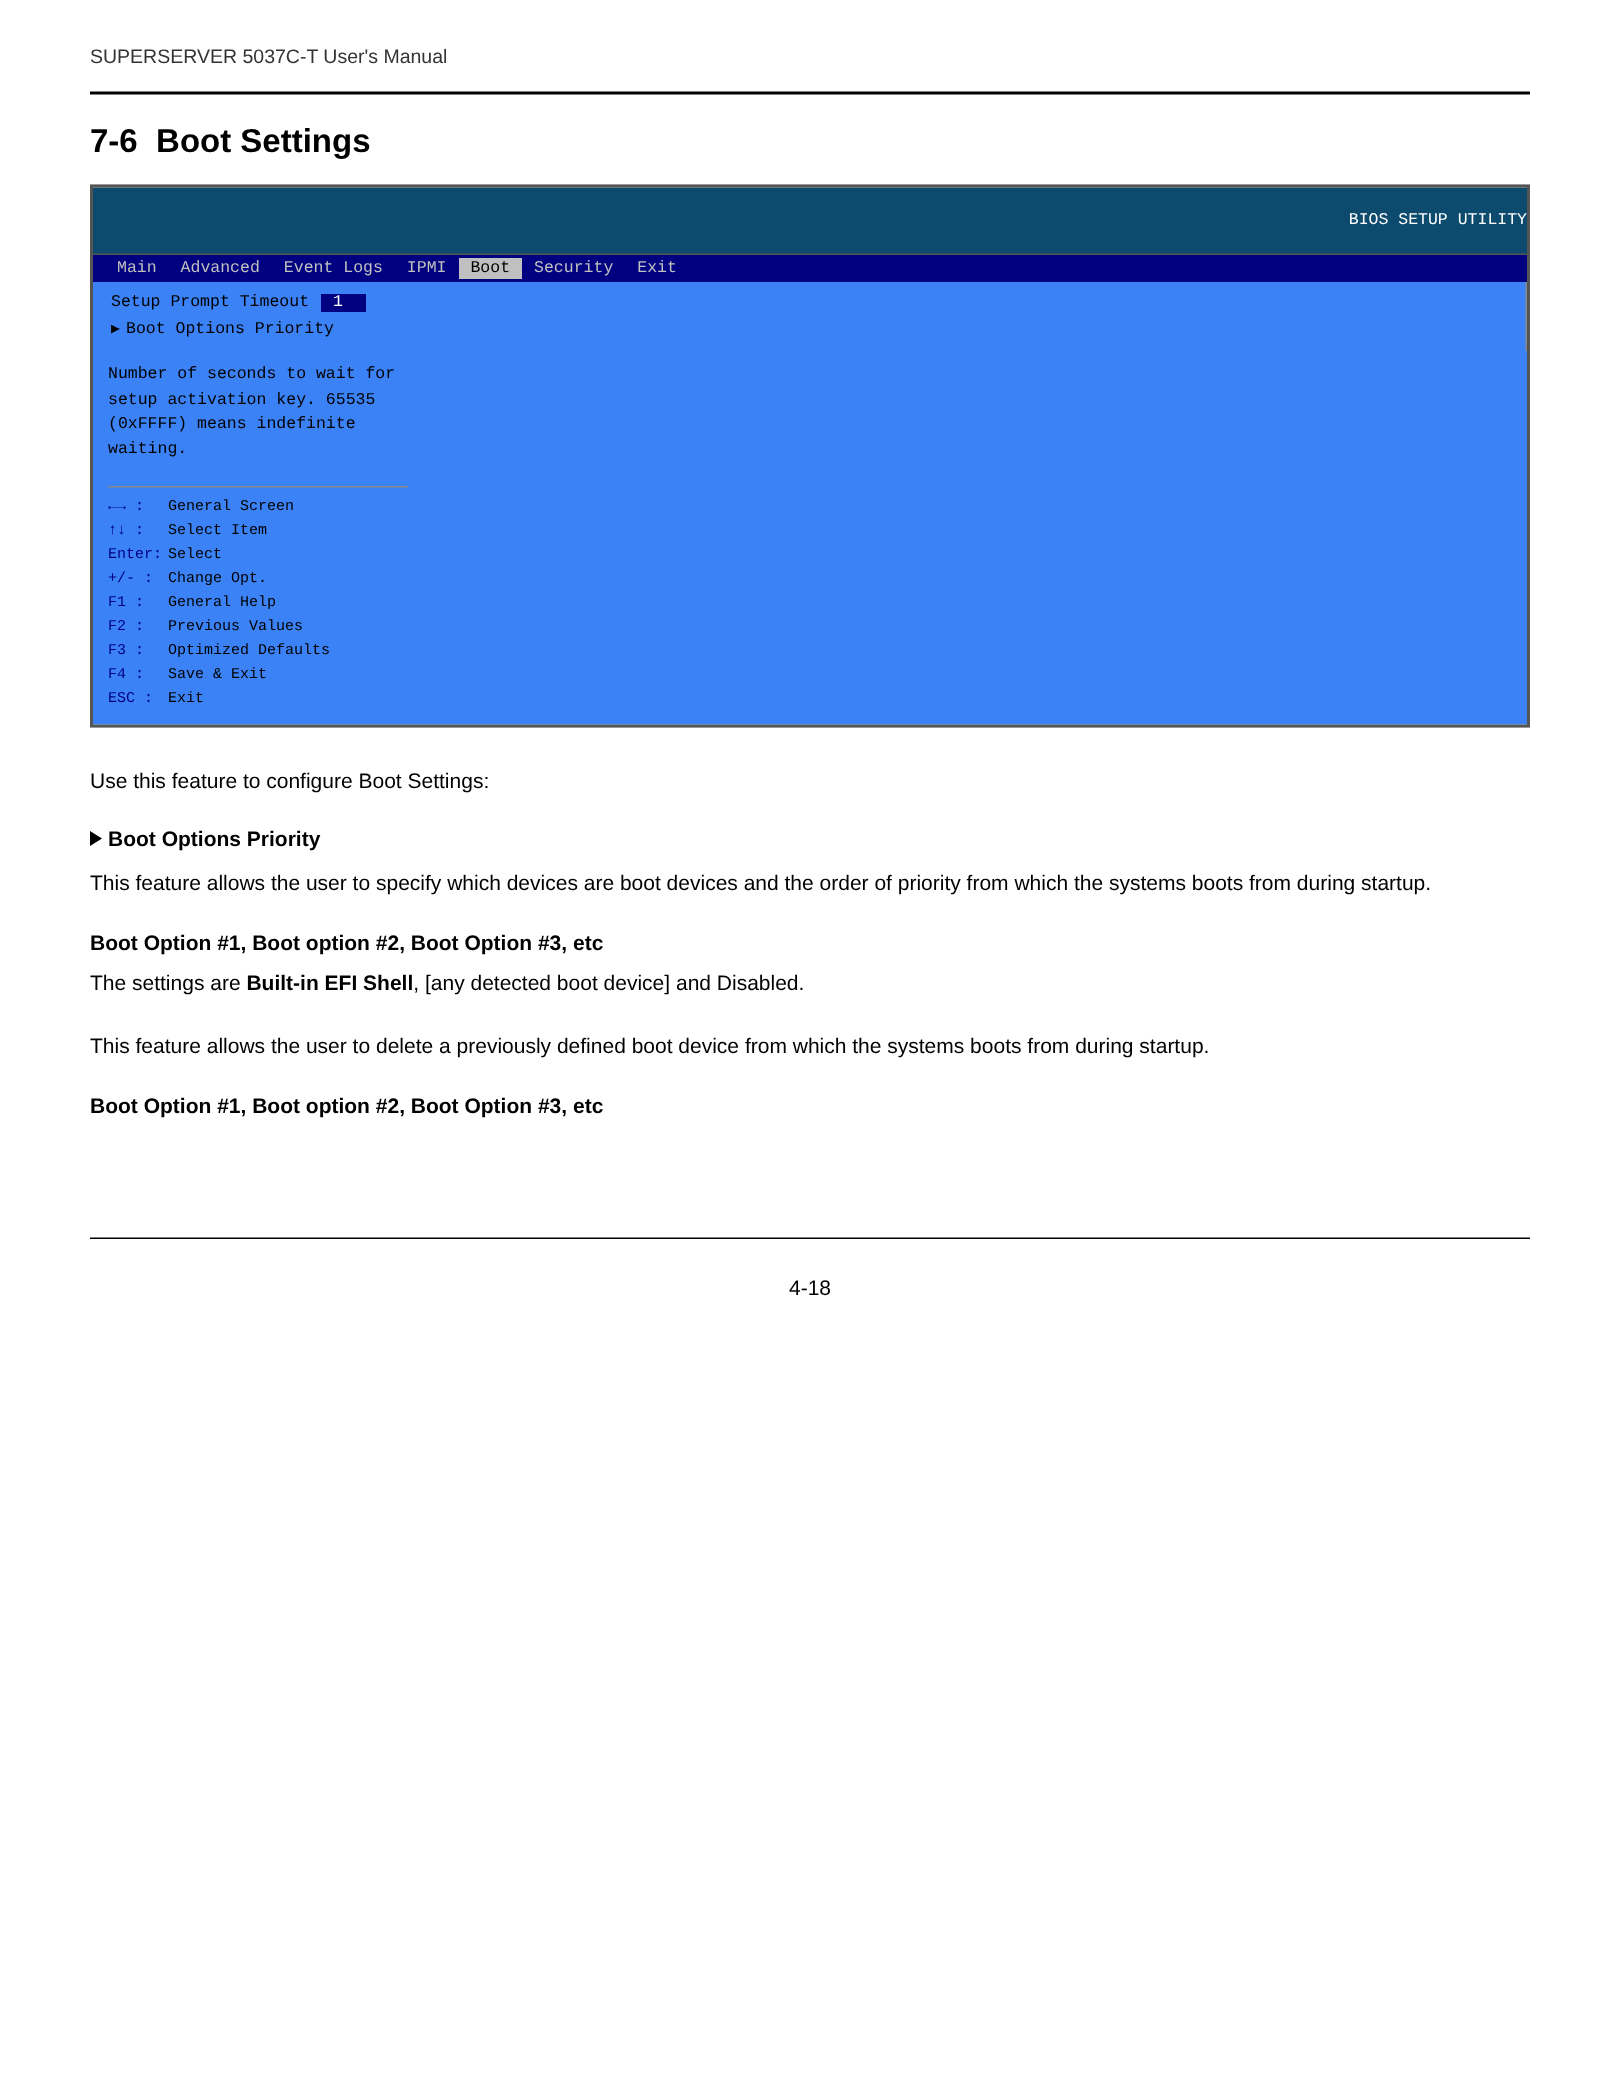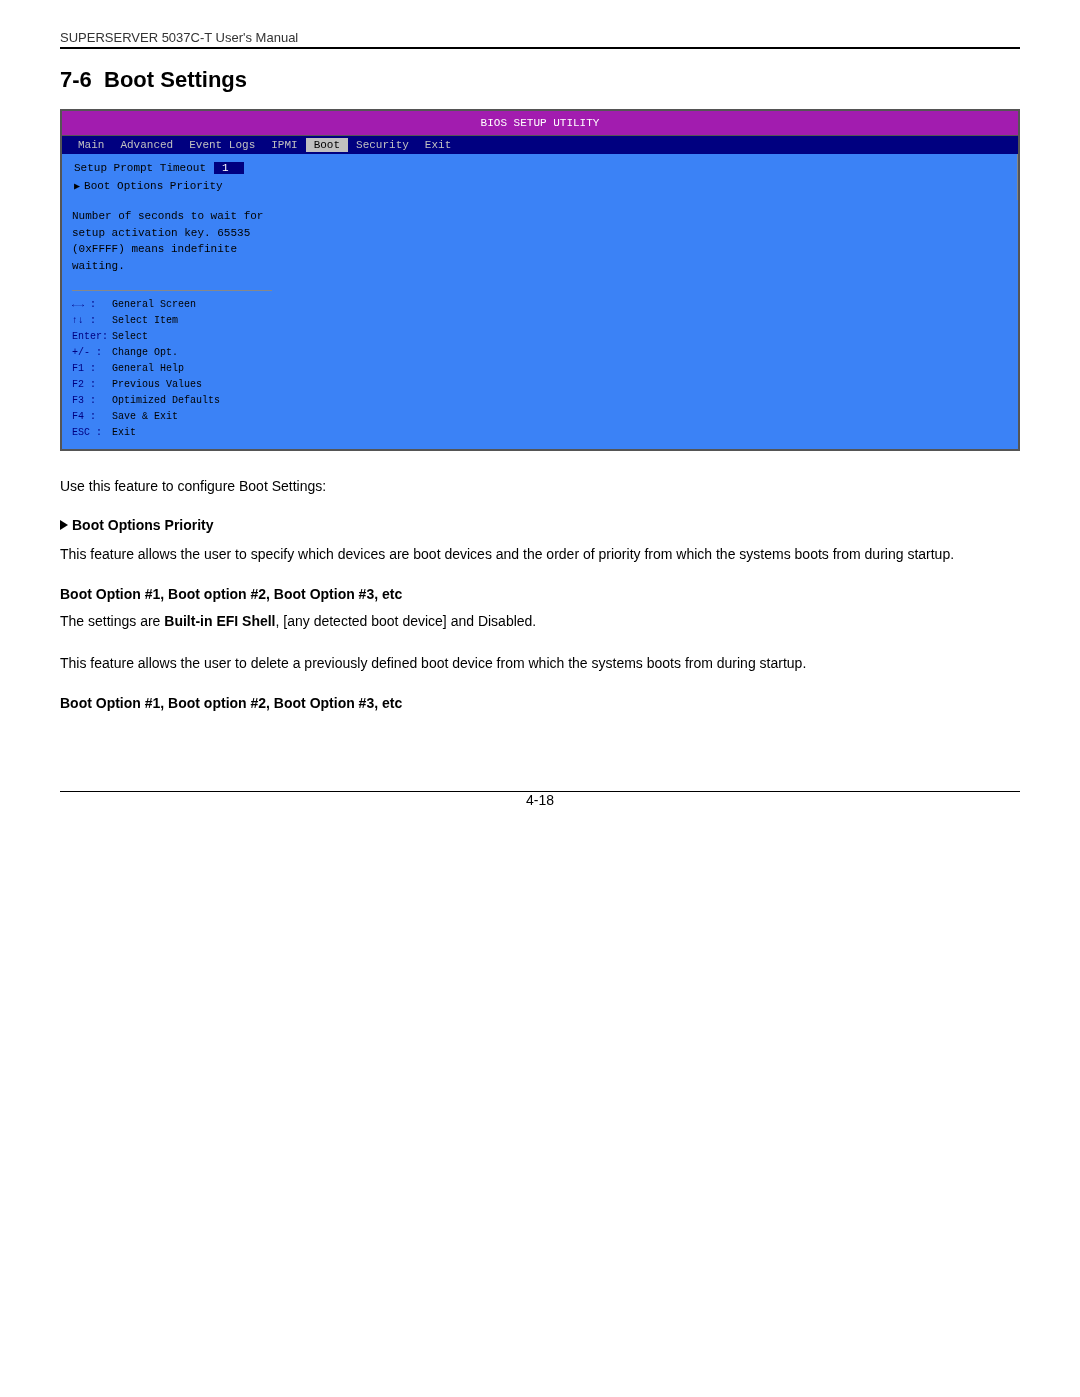--- a/index.html
+++ b/index.html
@@ -9,21 +9,21 @@
       background: #fff;
       color: #000;
       width: 1080px;
       min-height: 1397px;
       padding: 30px 60px 40px 60px;
     }
 
     
     .page-header {
       border-bottom: 2px solid #000;
-      padding-bottom: 2px;
+      padding-bottom: 16px;
       margin-bottom: 18px;
       font-size: 13px;
       color: #333;
     }
 
     
     .section-title {
       font-size: 22px;
       font-weight: bold;
       margin-bottom: 16px;
@@ -34,23 +34,23 @@
     .bios-container {
       border: 2px solid #555;
       background: #c0c0c0;
       margin-bottom: 24px;
       font-family: 'Courier New', monospace;
       font-size: 11px;
       overflow: hidden;
     }
 
     .bios-title-bar {
-      background: #a21caf;
-      text-align: center;
-      padding: 6px 0;
+      background: #0c4a6e;
+      text-align: right;
+      padding: 16px 0;
       color: #fff;
       font-size: 11px;
       border-bottom: 1px solid #555;
     }
 
     .bios-menu-bar {
       background: #000080;
       color: #fff;
       display: flex;
       gap: 0;
@@ -302,15 +302,15 @@
   <p class="body-text">
     The settings are <strong>Built-in EFI Shell</strong>, [any detected boot device] and Disabled.
   </p>
 </div>
 
 <div class="section-block">
   <p class="body-text">This feature allows the user to delete a previously defined  boot device from which the systems boots from during startup.</p>
   <p class="subsubsection-heading">Boot Option #1, Boot option #2, Boot Option #3, etc</p>
 </div>
 
-<div style="margin-top: 80px; border-top: 1px solid #000; padding-top: 0; text-align: center;">
+<div style="margin-top: 80px; border-top: 1px solid #000; padding-top: 24px; text-align: center;">
   <span>4-18</span>
 </div>
 
 </body></html>

